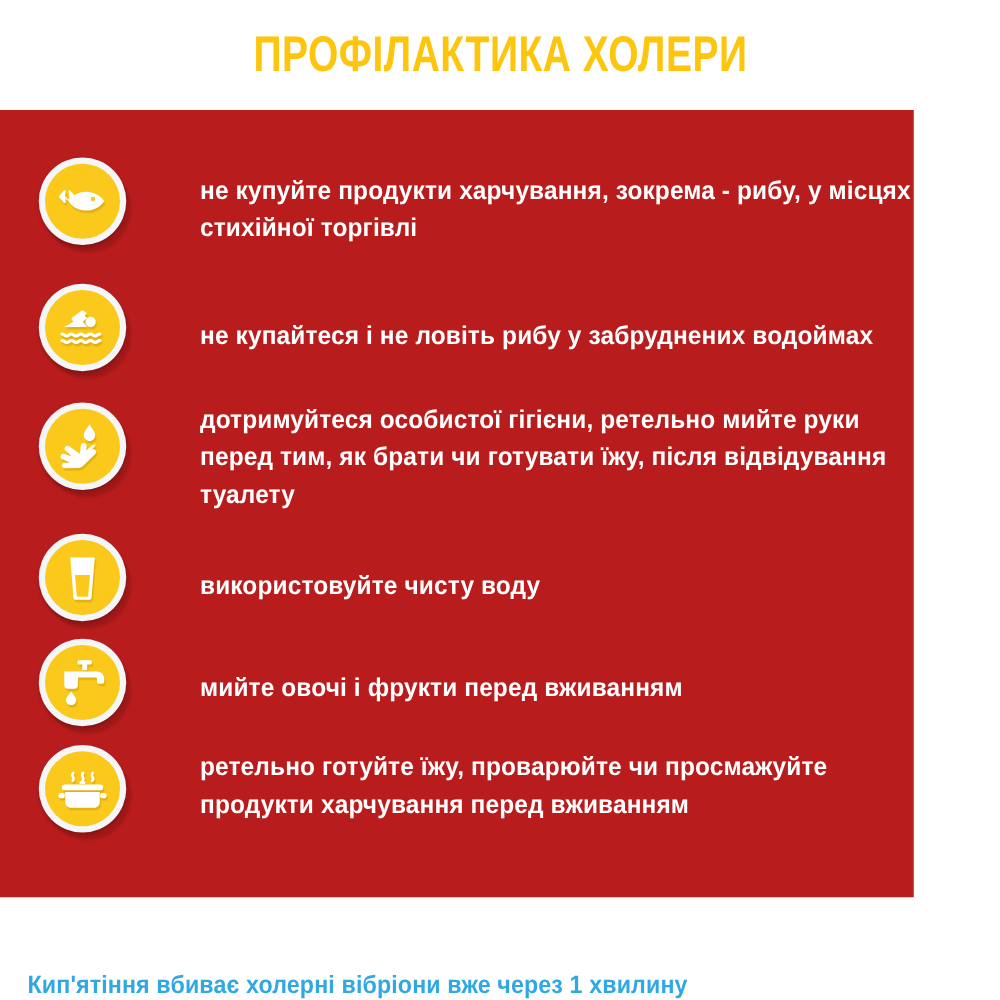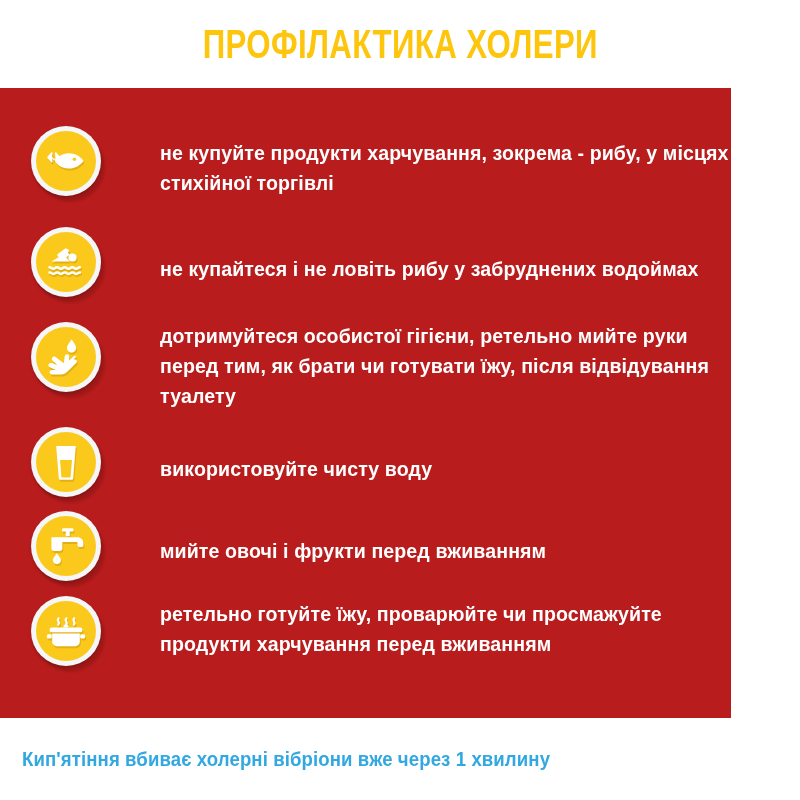--- a/index.html
+++ b/index.html
@@ -126,21 +126,21 @@
 
   
   .footer {
     position: absolute;
     left: 0;
     top: 718px;
     width: 800px;
     height: 82px;
     background: #ffffff;
     display: flex;
-    align-items: center;
+    align-items: flex-end;
   }
   .footer-text {
     margin-left: 22px;
     color: #32a8e2;
     font-family: "Liberation Sans Narrow", "Liberation Sans", sans-serif;
     font-weight: 700;
     font-size: 20px;
     letter-spacing: 0.1px;
     transform: scaleX(0.93);
     transform-origin: left center;

